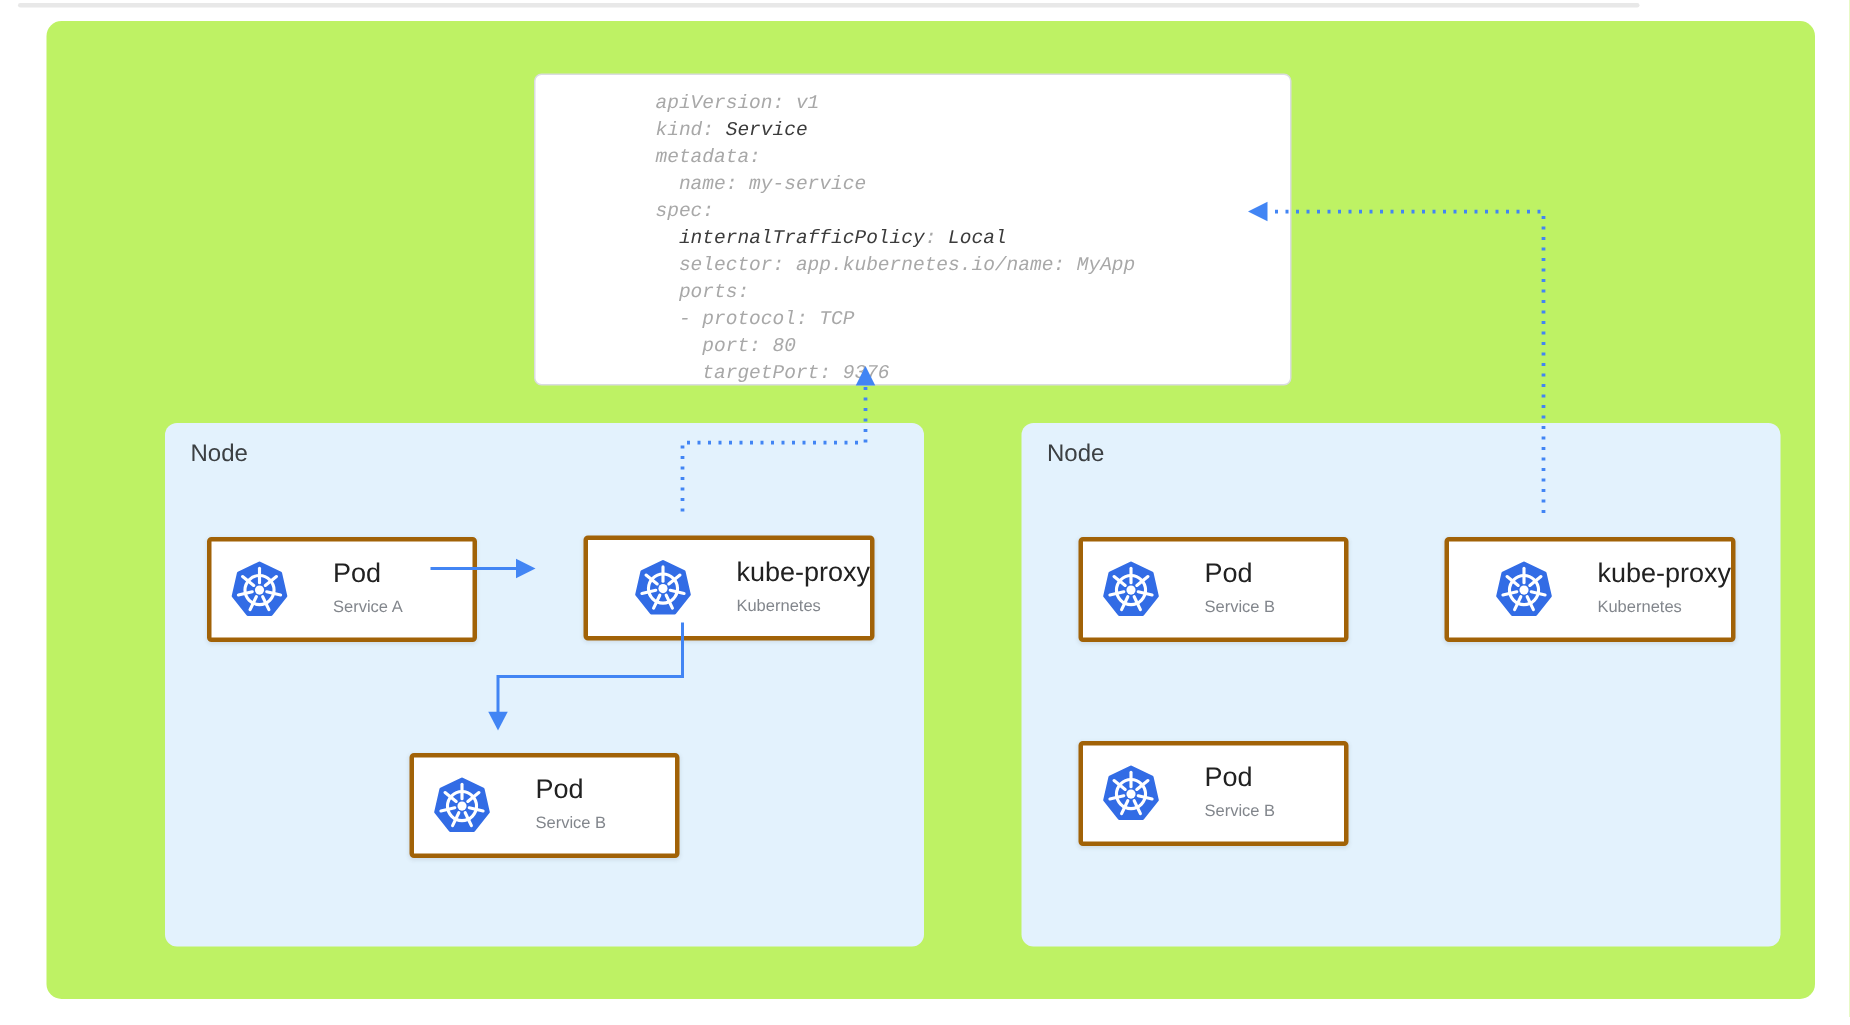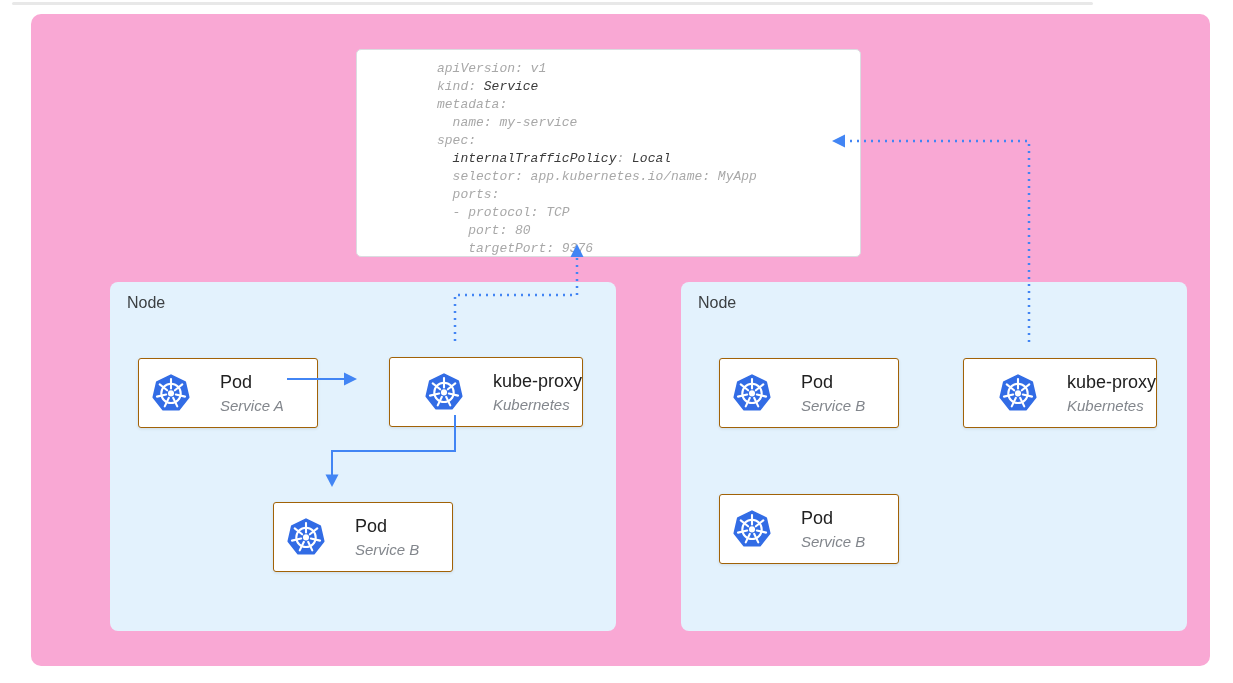--- a/index.html
+++ b/index.html
@@ -10,21 +10,21 @@
   }
   .stage { position: relative; width: 1233px; height: 683px; background: #ffffff; }
 
   .top-rule {
     position: absolute; left: 12px; top: 2px; width: 1081px; height: 3px;
     background: #e8e8e8; border-radius: 2px;
   }
 
   .canvas {
     position: absolute; left: 31px; top: 14px; width: 1179px; height: 652px;
-    background: #f9a8d4; border-radius: 10px;
+    background: #bef264; border-radius: 10px;
   }
 
   
   .code-card {
     position: absolute; left: 325px; top: 35px; width: 505px; height: 208px;
     background: #ffffff; border: 1px solid #dadce0; border-radius: 5px;
     box-sizing: border-box; overflow: hidden;
   }
   .code-lines {
     padding: 10px 0 0 80px;
@@ -42,36 +42,36 @@
   .node-left  { left: 79px;  top: 268px; }
   .node-right { left: 650px; top: 268px; }
   .node-label {
     position: absolute; left: 17px; top: 12px;
     font-size: 16px; color: #3c4043;
   }
 
   
   .card {
     position: absolute; height: 70px; width: 180px;
-    background: #ffffff; border: 1px solid #a16207; border-radius: 3px;
+    background: #ffffff; border: 3px solid #a16207; border-radius: 3px;
     box-sizing: border-box; box-shadow: 0 1px 3px rgba(60,64,67,0.12);
     display: flex; align-items: center;
   }
   .card.wide { width: 194px; justify-content: flex-end; }
   .card-pod-a        { left: 28px;  top: 76px; }
   .card-kp-left      { left: 279px; top: 75px; }
   .card-pod-b-left   { left: 163px; top: 220px; }
   .card-pod-b-top    { left: 38px;  top: 76px; }
   .card-kp-right     { left: 282px; top: 76px; }
   .card-pod-b-bottom { left: 38px;  top: 212px; }
 
   .k8s-icon { width: 38px; height: 38px; margin-left: 13px; flex: 0 0 auto; }
   .card-text { margin-left: 30px; display: flex; flex-direction: column; }
   .card-title { font-size: 18px; line-height: 21px; color: #212121; }
-  .card-sub   { font-size: 15px; line-height: 19px; color: #82868c; margin-top: 3px; font-style: italic; }
+  .card-sub   { font-size: 11px; line-height: 19px; color: #82868c; margin-top: 3px; }
 
   .arrows { position: absolute; left: 0; top: 0; pointer-events: none; }
 
   .icon-defs { position: absolute; width: 0; height: 0; overflow: hidden; }
 </style>
 </head>
 <body>
 
 <svg class="icon-defs" aria-hidden="true">
   <defs>

